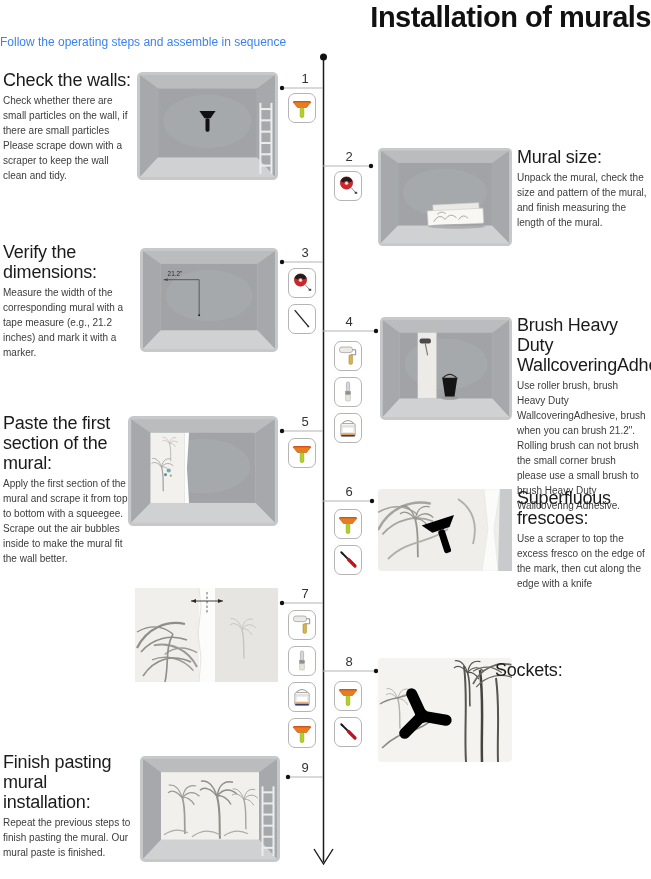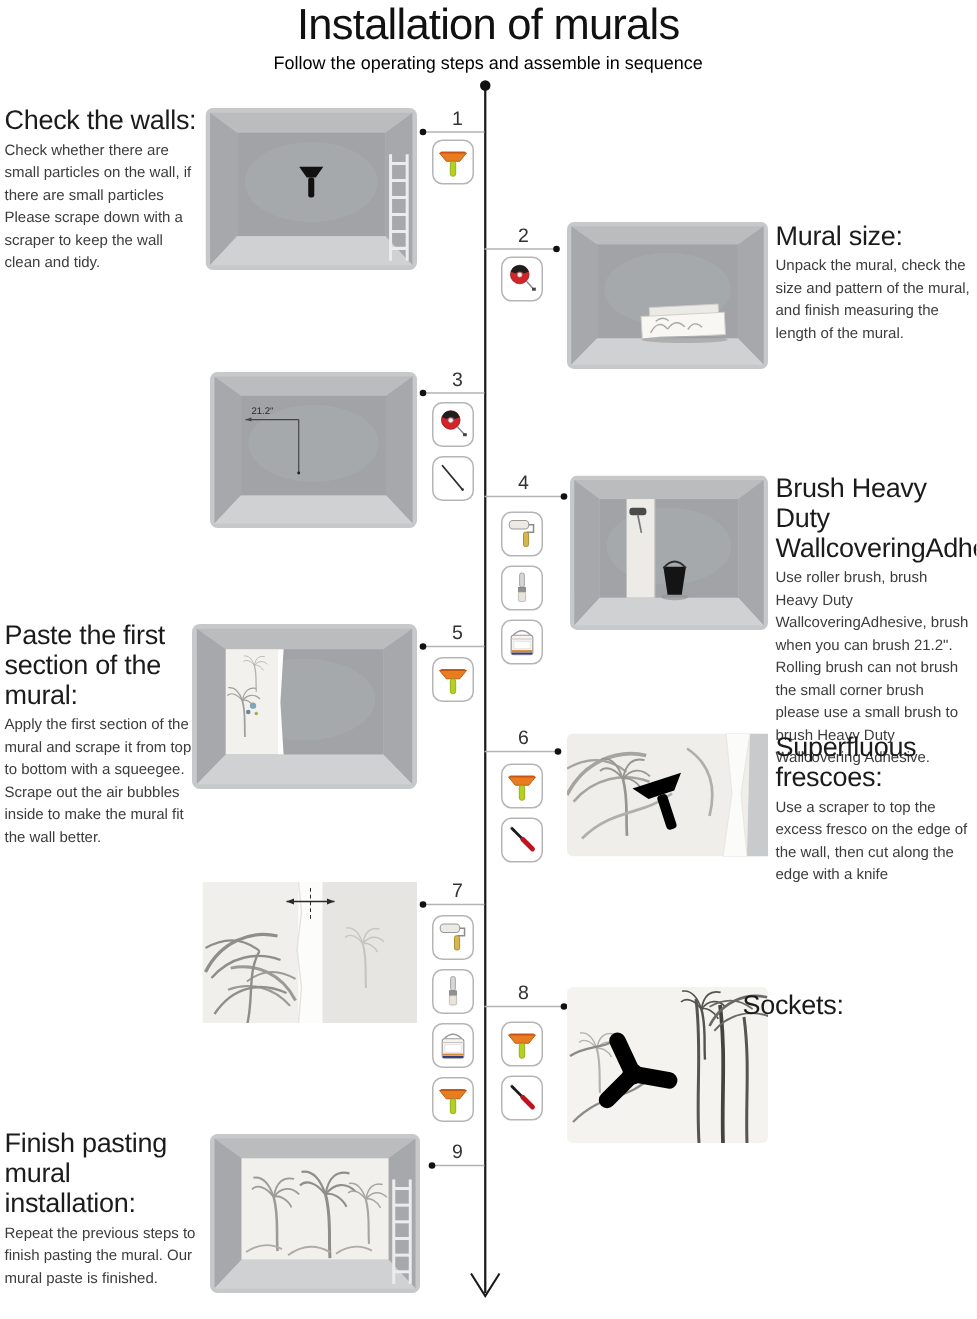--- a/index.html
+++ b/index.html
@@ -1,19 +1,19 @@
 <!DOCTYPE html>
 <html><head>
 <meta charset="utf-8">
 <style>
   *{margin:0;padding:0;box-sizing:border-box}
   html,body{background:#fff}
   .canvas{position:relative;width:651px;height:879px;background:#fff;font-family:"Liberation Sans",sans-serif;overflow:hidden}
-  .title{position:absolute;top:1px;left:0;width:100%;text-align:center;font-size:29px;font-weight:400;color:#111;letter-spacing:-.5px}
-  .subtitle{position:absolute;top:35px;left:0;width:100%;text-align:center;font-size:12px;color:#000000}
+  .title{position:absolute;top:1px;left:0;width:100%;text-align:right;font-size:29px;font-weight:700;color:#111;letter-spacing:-.5px}
+  .subtitle{position:absolute;top:35px;left:0;width:100%;text-align:left;font-size:12px;color:#3b82f6}
   .tl{position:absolute;left:0;top:0;pointer-events:none}
   .step-text{position:absolute}
   .step-text h2{font-size:18px;font-weight:400;color:#1b1b1b;line-height:1.12;margin-bottom:3px;letter-spacing:-.2px}
   .step-text p{font-size:10px;color:#3c3c3c;line-height:1.5}
   .step-num{position:absolute;width:26px;text-align:center;font-size:13px;color:#333}
   .icon-col{position:absolute;display:flex;flex-direction:column;gap:6px}
   .tool{width:28px;height:30px;border:1px solid #b5b5b5;border-radius:7px;background:#fff;display:flex;align-items:center;justify-content:center}
   .fig{position:absolute}
 </style>
 </head>
@@ -164,20 +164,24 @@
       <rect x="52" y="66" width="58" height="16" fill="#f8f7f4" stroke="#cfcfc9" stroke-width=".7"></rect>
       <path d="M58,78 q6,-10 12,-2 M70,76 q6,-8 12,-1 M84,77 q5,-7 10,-1 M62,70 q5,-4 9,0" stroke="#a9a8a3" stroke-width="1" fill="none"></path>
     </g>
     <ellipse cx="82" cy="84" rx="30" ry="2.5" fill="#97989a" opacity=".6"></ellipse>
   </svg>
   <section class="step-text" style="left:517px;top:147px;width:131px">
     <h2>Mural size:</h2>
     <p>Unpack the mural, check the size and pattern of the mural, and finish measuring the length of the mural.</p>
   </section>
 
+  <section class="step-text" style="left:3px;top:242px;width:133px">
+    <h2>Verify the dimensions:</h2>
+    <p>Measure the width of the corresponding mural with a tape measure (e.g., 21.2 inches) and mark it with a marker.</p>
+  </section>
   <div class="step-num" style="left:292px;top:245px">3</div>
   <div class="icon-col" style="left:288px;top:268px">
     <span class="tool">
         <svg width="24" height="26">
           <use href="#i-tape"></use>
         </svg>
       </span>
     <span class="tool">
         <svg width="24" height="26">
           <use href="#i-marker"></use>
@@ -275,21 +279,21 @@
     <path d="M10,70 C30,50 50,55 70,40 M80,10 C95,20 100,35 95,55" stroke="#b0afa9" stroke-width="1.8" fill="none"></path>
     <polygon points="122,0 134,0 134,82 120,82" fill="#c9cacc"></polygon>
     <polygon points="106,0 122,0 116,40 120,82 104,82 110,40" fill="#fbfbf9" stroke="#e2e0da" stroke-width=".5"></polygon>
     <g transform="translate(62,38) rotate(-18)">
       <polygon points="-17,-7 17,-7 9,3 -9,3" fill="#000"></polygon>
         <rect x="-3.5" y="3" width="7" height="24" rx="2.5" fill="#000"></rect>
     </g>
   </svg>
   <section class="step-text" style="left:517px;top:488px;width:131px">
     <h2>Superfluous frescoes:</h2>
-    <p>Use a scraper to top the excess fresco on the edge of the wall, then cut along the edge with a knife</p>
+    <p>Use a scraper to top the excess fresco on the edge of the mark, then cut along the edge with a knife</p>
   </section>
 
   <div class="step-num" style="left:292px;top:586px">7</div>
   <div class="icon-col" style="left:288px;top:610px">
     <span class="tool">
         <svg width="24" height="26">
           <use href="#i-roller"></use>
         </svg>
       </span>
     <span class="tool">

